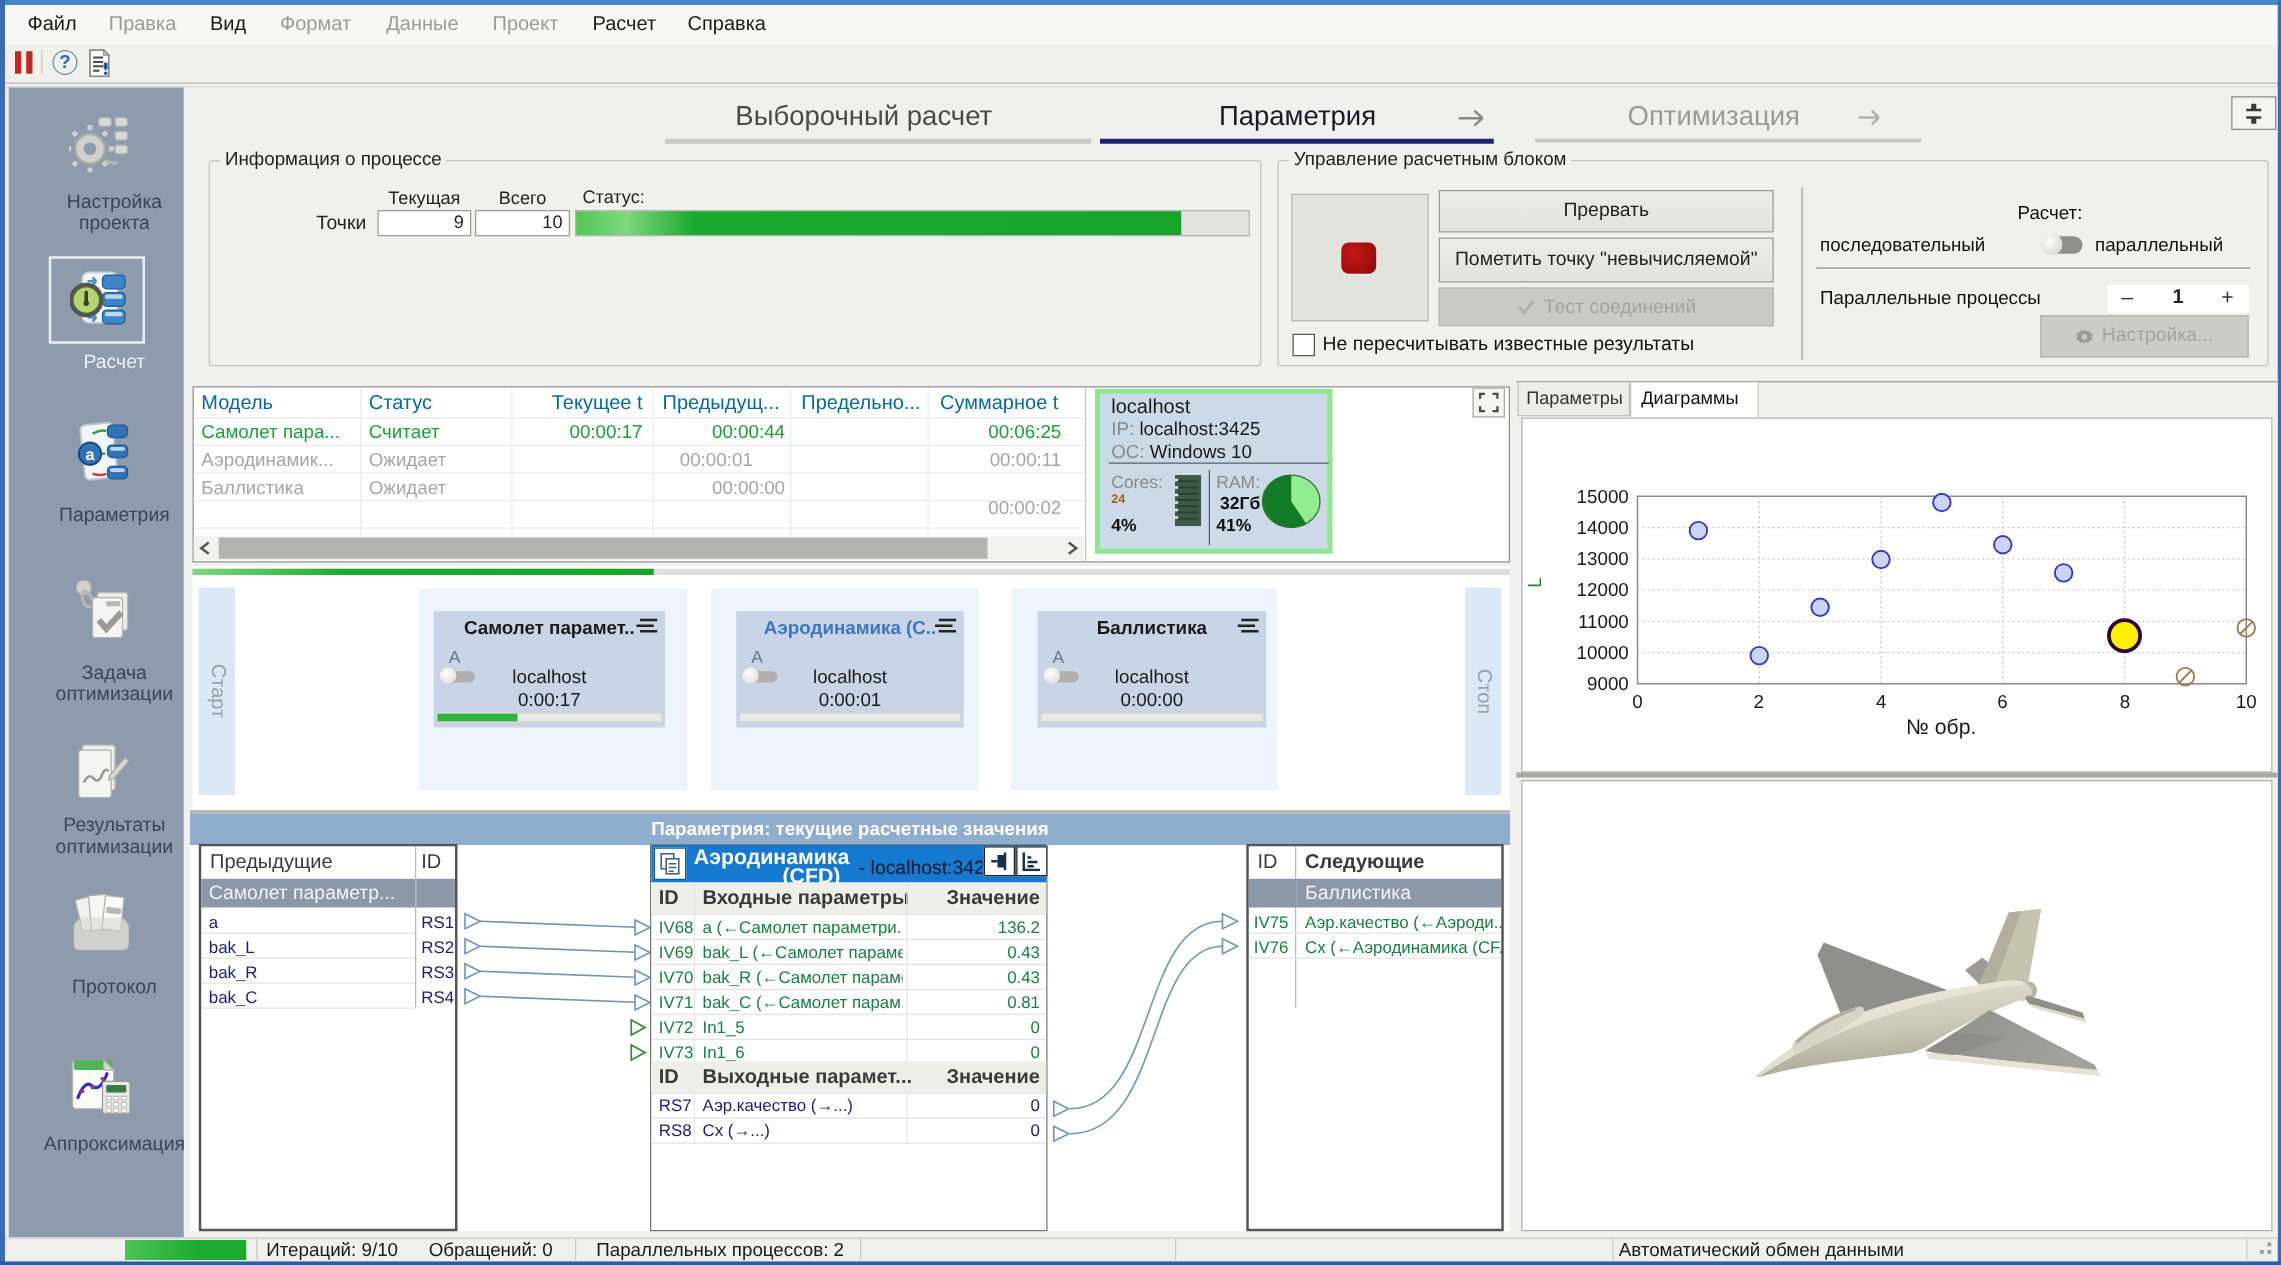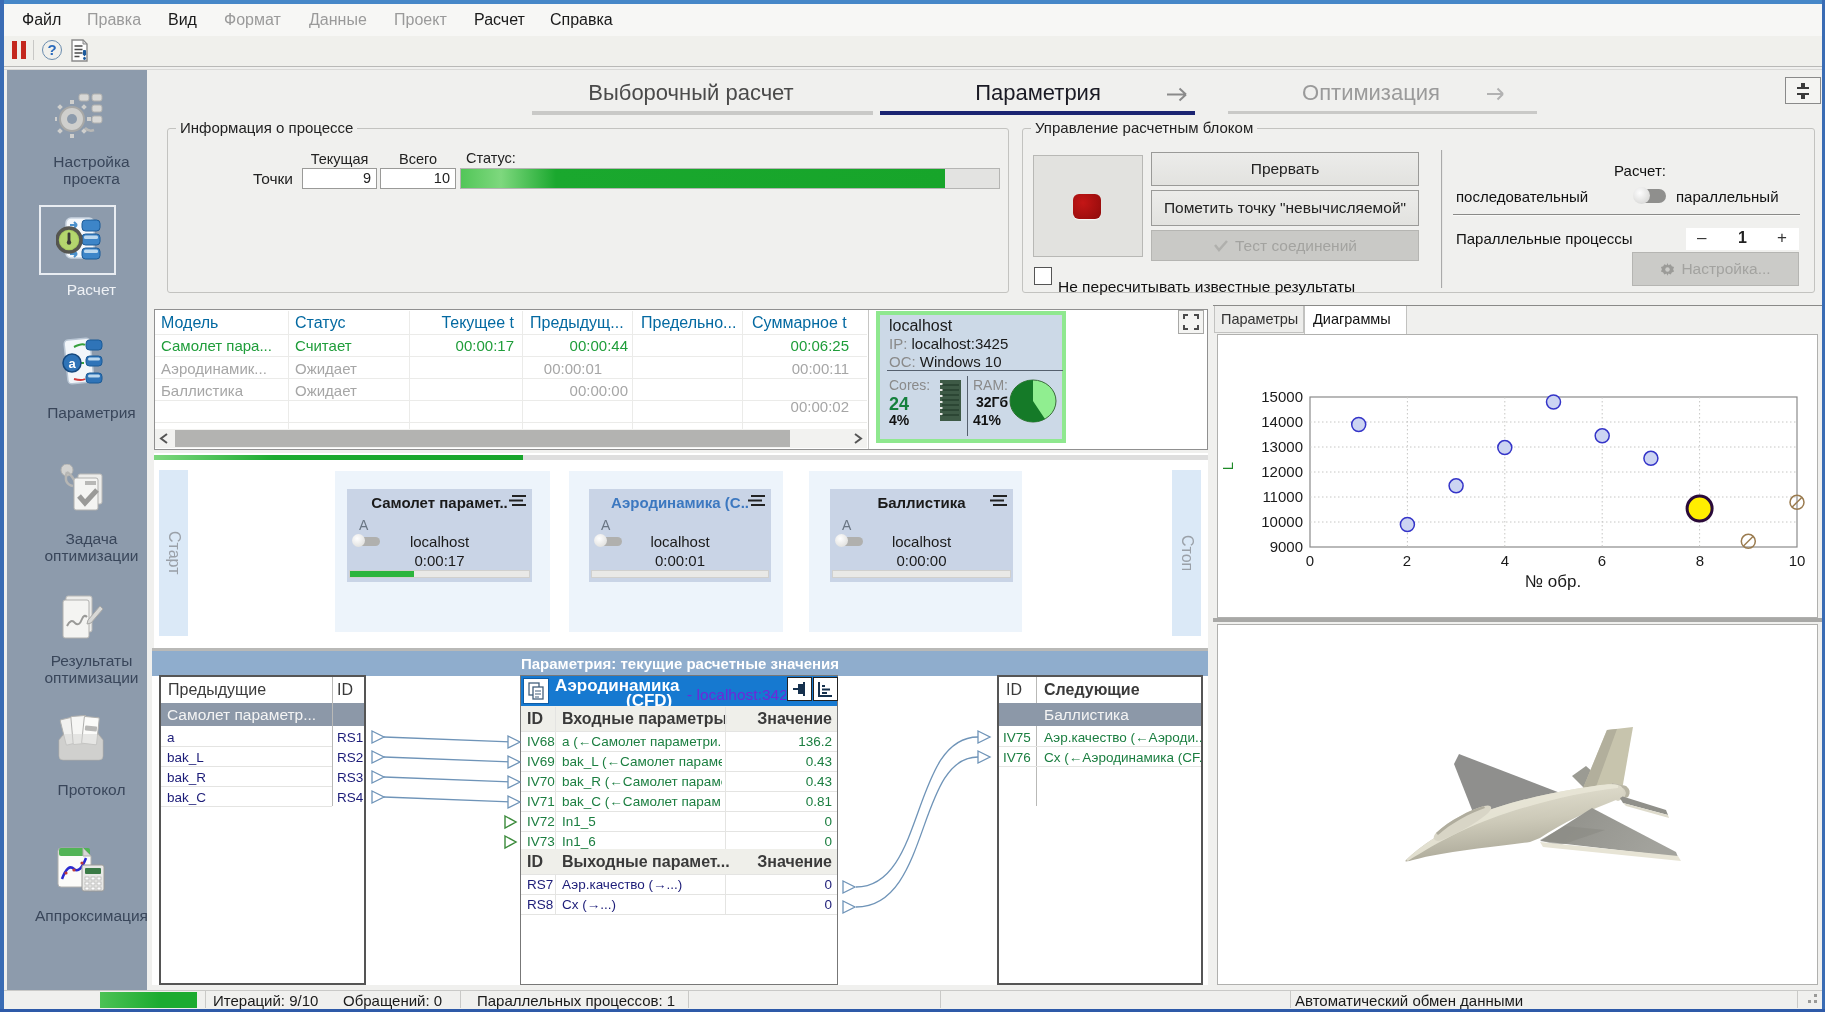--- a/index.html
+++ b/index.html
@@ -199,21 +199,21 @@
  <div class="gbl" style="left:8px;">Управление расчетным блоком</div>
 </div>
 <div class="abs" style="left:1033px;top:155px;width:110px;height:102px;background:#e2e2df;border:1px solid #b8b8b5;"></div>
 <div class="abs" style="left:1073px;top:194px;width:28px;height:25px;background:radial-gradient(circle at 35% 35%,#c41616,#8e0b0b);border-radius:6px;box-shadow:0 1px 1px rgba(255,255,255,0.8);"></div>
 <div class="btn" style="left:1151px;top:152px;width:268px;height:34px;">Прервать</div>
 <div class="btn" style="left:1151px;top:190px;width:268px;height:36px;">Пометить точку "невычисляемой"</div>
 <div class="btn dis" style="left:1151px;top:230px;width:268px;height:31px;"><svg width="16" height="12" viewBox="0 0 16 12" style="margin-right:6px;">
       <path d="M2 5 l4 5 l8 -9" stroke="#b0b0ad" stroke-width="2.5" fill="none"></path>
     </svg>Тест соединений</div>
 <div class="abs" style="left:1034px;top:267px;width:18px;height:18px;background:#fff;border:1px solid #555;"></div>
-<div class="abs" style="left:1058px;top:278px;font-size:15.5px;color:#111;">Не пересчитывать известные результаты</div>
+<div class="abs" style="left:1058px;top:267px;font-size:15.5px;color:#111;">Не пересчитывать известные результаты</div>
 <div class="abs" style="left:1441px;top:150px;width:2px;height:138px;background:#aaa;border-right:1px solid #e8e8e6;"></div>
 <div class="abs" style="left:1560px;top:162px;width:160px;text-align:center;font-size:15px;color:#111;">Расчет:</div>
 <div class="abs" style="left:1456px;top:188px;font-size:15px;color:#111;">последовательный</div>
 <div class="abs" style="left:1634px;top:189px;width:32px;height:14px;background:#8f8f8d;border-radius:7px;"></div>
 <div class="abs" style="left:1633px;top:187px;width:17px;height:17px;background:radial-gradient(circle at 40% 35%,#fdfdfd,#cfcfcd);border-radius:50%;"></div>
 <div class="abs" style="left:1676px;top:188px;font-size:15px;color:#111;">параллельный</div>
 <div class="abs" style="left:1453px;top:214px;width:347px;height:2px;background:#8a8a88;border-bottom:1px solid #fafaf8;"></div>
 <div class="abs" style="left:1456px;top:230px;font-size:15px;color:#111;">Параллельные процессы</div>
 <div class="abs" style="left:1686px;top:228px;width:113px;height:22px;background:#fff;"></div>
 <div class="abs" style="left:1697px;top:228px;font-size:17px;color:#333;">–</div>
@@ -272,21 +272,21 @@
   </svg>
 <div class="abs" style="left:868px;top:310px;width:1px;height:139px;background:#c6c6c4;"></div>
 
 <div class="abs" style="left:876px;top:311px;width:190px;height:132px;background:#8fe88f;"></div>
 <div class="abs" style="left:880px;top:315px;width:182px;height:124px;background:#ccd9e7;"></div>
 <div class="abs" style="left:889px;top:317px;font-size:16px;color:#1a1a1a;">localhost</div>
 <div class="abs" style="left:889px;top:335px;font-size:15px;color:#8a8a8a;">IP: <span style="color:#1a1a1a;">localhost:3425</span></div>
 <div class="abs" style="left:889px;top:353px;font-size:15px;color:#8a8a8a;">ОС: <span style="color:#1a1a1a;">Windows 10</span></div>
 <div class="abs" style="left:887px;top:370px;width:176px;height:1px;background:#55606e;"></div>
 <div class="abs" style="left:889px;top:377px;font-size:14px;color:#8a8a8a;">Cores:</div>
-<div class="abs" style="left:889px;top:394px;font-size:18px;font-weight:bold;color:#15803d;">24</div>
+<div class="abs" style="left:889px;top:394px;font-size:10px;font-weight:bold;color:#a16207;">24</div>
 <div class="abs" style="left:889px;top:412px;font-size:14px;font-weight:bold;color:#111;">4%</div>
 <svg class="abs" style="left:940px;top:380px;" width="21" height="41" viewBox="0 0 21 41">
  <rect x="0" y="0" width="21" height="41" fill="#3e5a46"></rect>
  <g stroke="#27402f" stroke-width="1.5">
       <path d="M2 5 h17 M2 10 h17 M2 15 h17 M2 20 h17 M2 25 h17 M2 30 h17 M2 35 h17"></path>
     </g>
  <g fill="#e8e8e6">
       <rect x="0" y="3" width="2.5" height="2"></rect>
       <rect x="0" y="9" width="2.5" height="2"></rect>
       <rect x="0" y="15" width="2.5" height="2"></rect>
@@ -407,21 +407,21 @@
 <div class="ptbl" style="left:520px;top:675px;width:318px;height:310px;border:1px solid #777;"></div>
 <div class="abs" style="left:521px;top:676px;width:316px;height:30px;background:#1679d0;"></div>
 <div class="abs" style="left:523px;top:678px;width:26px;height:26px;background:#fff;border:1px solid #0f5da6;"></div>
 <svg class="abs" style="left:528px;top:682px;" width="17" height="18" viewBox="0 0 17 18">
  <rect x="1" y="1" width="10" height="12" fill="#fff" stroke="#44607c" stroke-width="1.3"></rect>
  <rect x="5" y="5" width="10" height="12" fill="#fff" stroke="#44607c" stroke-width="1.3"></rect>
  <path d="M7 9 h6 M7 12 h6 M7 15 h4" stroke="#44607c" stroke-width="1.2"></path>
 </svg>
 <div class="abs" style="left:555px;top:676px;font-size:17px;font-weight:bold;color:#fff;">Аэродинамика</div>
 <div class="abs" style="left:626px;top:691px;font-size:17px;font-weight:bold;color:#fff;">(CFD)</div>
-<div class="abs" style="left:687px;top:686px;width:99px;overflow:hidden;font-size:15.5px;color:#6d28d9;white-space:nowrap;">- localhost:342</div>
+<div class="abs" style="left:687px;top:686px;width:99px;overflow:hidden;font-size:15.5px;color:#0f172a;white-space:nowrap;">- localhost:342</div>
 <div class="abs" style="left:787px;top:677px;width:25px;height:24px;background:#fff;border:1px solid #222;"></div>
 <svg class="abs" style="left:791px;top:681px;" width="17" height="16" viewBox="0 0 17 16">
     <path d="M2 8 h5" stroke="#16314e" stroke-width="2"></path>
     <rect x="7" y="3" width="6" height="10" fill="#16314e"></rect>
     <path d="M13 1 v14" stroke="#16314e" stroke-width="2"></path>
   </svg>
 <div class="abs" style="left:813px;top:677px;width:25px;height:24px;background:#fff;border:1px solid #222;"></div>
 <svg class="abs" style="left:817px;top:681px;" width="17" height="16" viewBox="0 0 17 16">
     <path d="M2 1 v14 h13" stroke="#16314e" stroke-width="2" fill="none"></path>
     <path d="M5 12 h5 M5 8.5 h8 M5 5 h3" stroke="#16314e" stroke-width="2"></path>
@@ -606,21 +606,21 @@
  <path d="M150 141 L202 108 L286 152 L288 157 Z" fill="url(#wng)"></path>
  <path d="M150 140 L175 126 L215 130 L168 146 Z" fill="#8a8a84" opacity="0.6"></path>
 
  <path d="M150 142 L288 156 L291 161 L153 147 Z" fill="#e7e4d5"></path>
 </svg>
 
 <div class="abs" style="left:4px;top:990px;width:1818px;height:19px;background:#f0f0ee;border-top:1px solid #c9c9c7;"></div>
 <div class="abs" style="left:100px;top:992px;width:97px;height:16px;background:linear-gradient(90deg,#4cc254,#1cab30 60px);"></div>
 <div class="abs" style="left:213px;top:992px;font-size:15px;color:#1a1a1a;">Итераций: 9/10</div>
 <div class="abs" style="left:343px;top:992px;font-size:15px;color:#1a1a1a;">Обращений: 0</div>
-<div class="abs" style="left:477px;top:992px;font-size:15px;color:#1a1a1a;">Параллельных процессов: 1</div>
+<div class="abs" style="left:477px;top:992px;font-size:15px;color:#1a1a1a;">Параллельных процессов: 2</div>
 <div class="abs" style="left:205px;top:991px;width:1px;height:17px;background:#c9c9c7;"></div>
 <div class="abs" style="left:460px;top:991px;width:1px;height:17px;background:#c9c9c7;"></div>
 <div class="abs" style="left:688px;top:991px;width:1px;height:17px;background:#c9c9c7;"></div>
 <div class="abs" style="left:940px;top:991px;width:1px;height:17px;background:#c9c9c7;"></div>
 <div class="abs" style="left:1290px;top:991px;width:1px;height:17px;background:#c9c9c7;"></div>
 <div class="abs" style="left:1295px;top:992px;width:495px;text-align:left;font-size:15px;color:#1a1a1a;">Автоматический обмен данными</div>
 <div class="abs" style="left:1797px;top:991px;width:1px;height:17px;background:#c9c9c7;"></div>
 <div class="abs" style="left:1808px;top:1000px;width:3px;height:3px;background:#9a9a98;"></div>
 <div class="abs" style="left:1814px;top:1000px;width:3px;height:3px;background:#9a9a98;"></div>
 <div class="abs" style="left:1814px;top:994px;width:3px;height:3px;background:#9a9a98;"></div>

